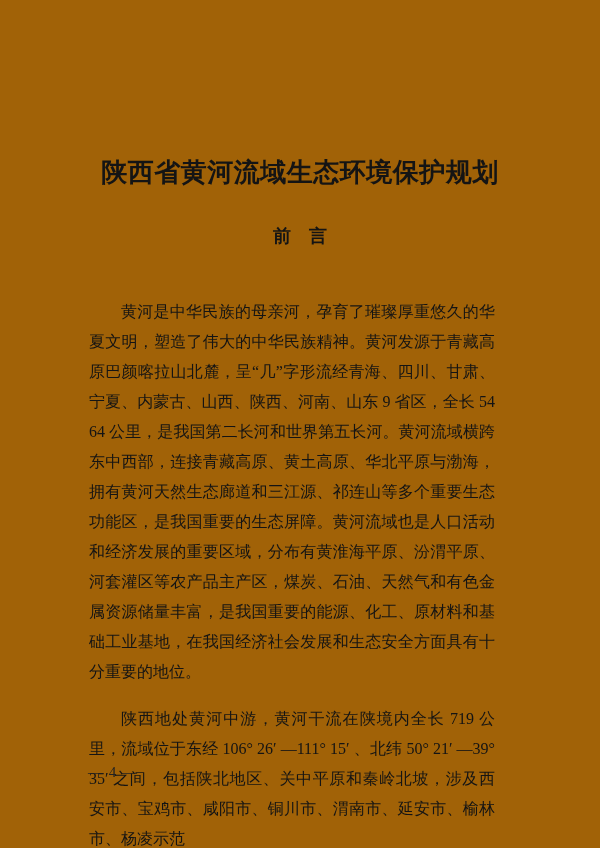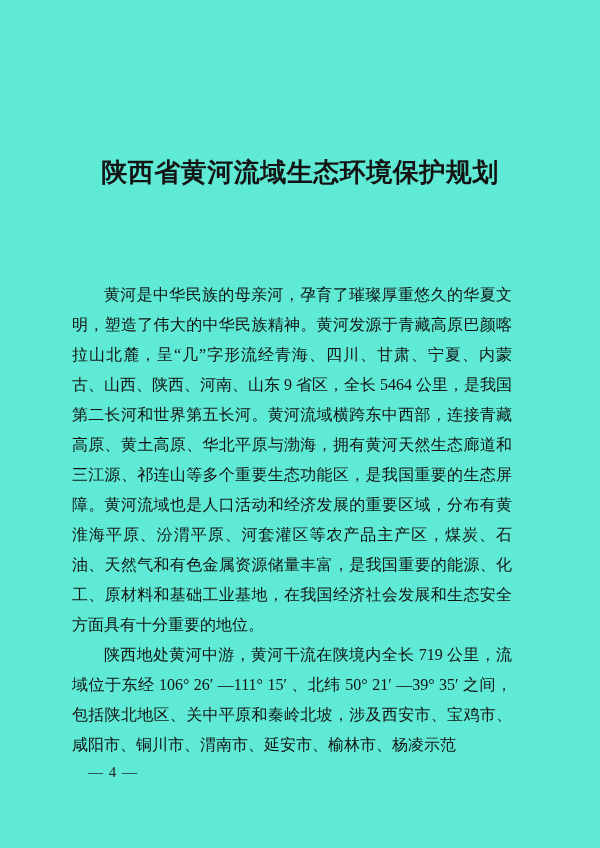--- a/index.html
+++ b/index.html
@@ -4,21 +4,21 @@
 <style>
   html, body {
     margin: 0;
     padding: 0;
     background: #ffffff;
   }
   .page {
     position: relative;
     width: 600px;
     height: 848px;
-    background: #5eead4;
+    background: #a16207;
     overflow: hidden;
     font-family: "Liberation Serif", serif;
     color: #141414;
   }
   .doc-title {
     position: absolute;
     top: 156px;
     left: 0;
     width: 100%;
     margin: 0;
@@ -46,41 +46,42 @@
     top: 280px;
     left: 72px;
     width: 440px;
     font-size: 16px;
     line-height: 30px;
     text-align: justify;
     text-justify: inter-character;
     word-break: break-all;
   }
   .body-text p {
-    margin: 0;
+    margin: 17px;
     padding: 0;
     text-indent: 2em;
   }
   .page-number {
     position: absolute;
     top: 763px;
     left: 88px;
     font-size: 15px;
     line-height: 18px;
     letter-spacing: 1px;
     color: #222222;
   }
 </style>
 </head>
 <body>
 
 <div class="page">
 
   <h1 class="doc-title">陕西省黄河流域生态环境保护规划</h1>
 
+  <h2 class="section-heading">前　言</h2>
 
   <div class="body-text">
     <p>黄河是中华民族的母亲河，孕育了璀璨厚重悠久的华夏文明，塑造了伟大的中华民族精神。黄河发源于青藏高原巴颜喀拉山北麓，呈“几”字形流经青海、四川、甘肃、宁夏、内蒙古、山西、陕西、河南、山东 9 省区，全长 5464 公里，是我国第二长河和世界第五长河。黄河流域横跨东中西部，连接青藏高原、黄土高原、华北平原与渤海，拥有黄河天然生态廊道和三江源、祁连山等多个重要生态功能区，是我国重要的生态屏障。黄河流域也是人口活动和经济发展的重要区域，分布有黄淮海平原、汾渭平原、河套灌区等农产品主产区，煤炭、石油、天然气和有色金属资源储量丰富，是我国重要的能源、化工、原材料和基础工业基地，在我国经济社会发展和生态安全方面具有十分重要的地位。</p>
     <p>陕西地处黄河中游，黄河干流在陕境内全长 719 公里，流域位于东经 106° 26′ —111° 15′ 、北纬 50° 21′ —39° 35′ 之间，包括陕北地区、关中平原和秦岭北坡，涉及西安市、宝鸡市、咸阳市、铜川市、渭南市、延安市、榆林市、杨凌示范</p>
   </div>
 
   <div class="page-number">— 4 —</div>
 
 </div>
 

